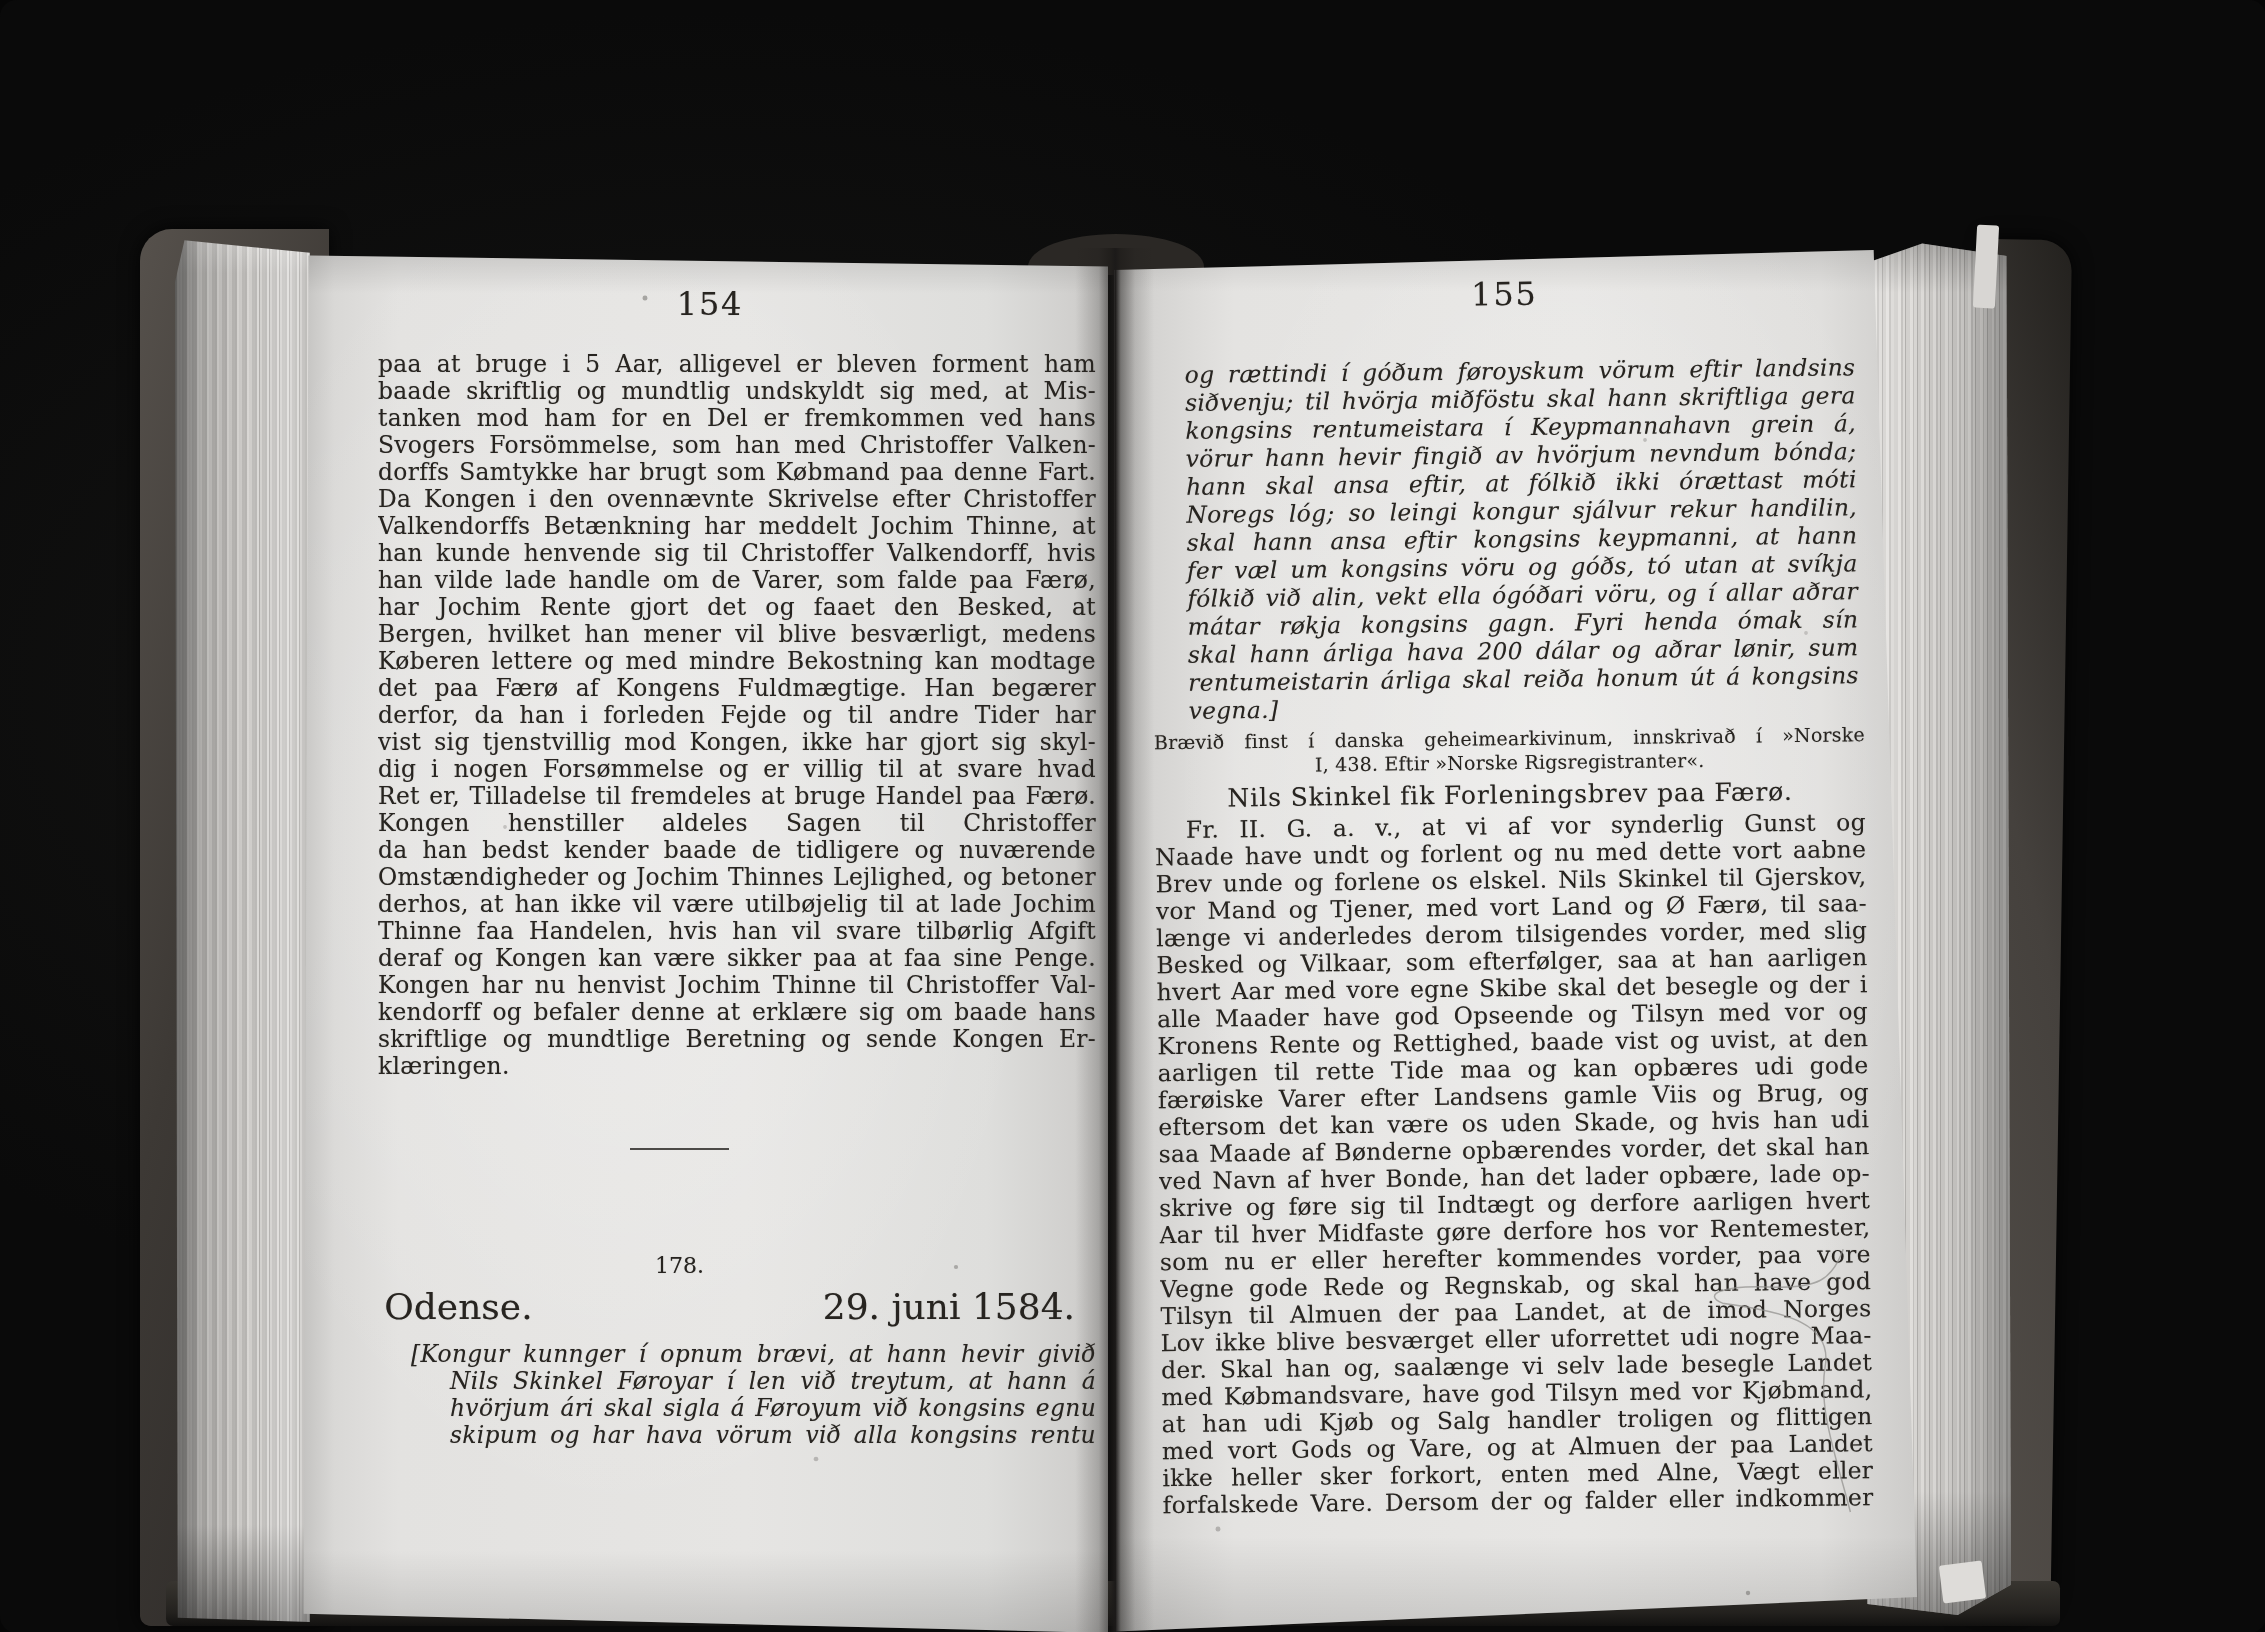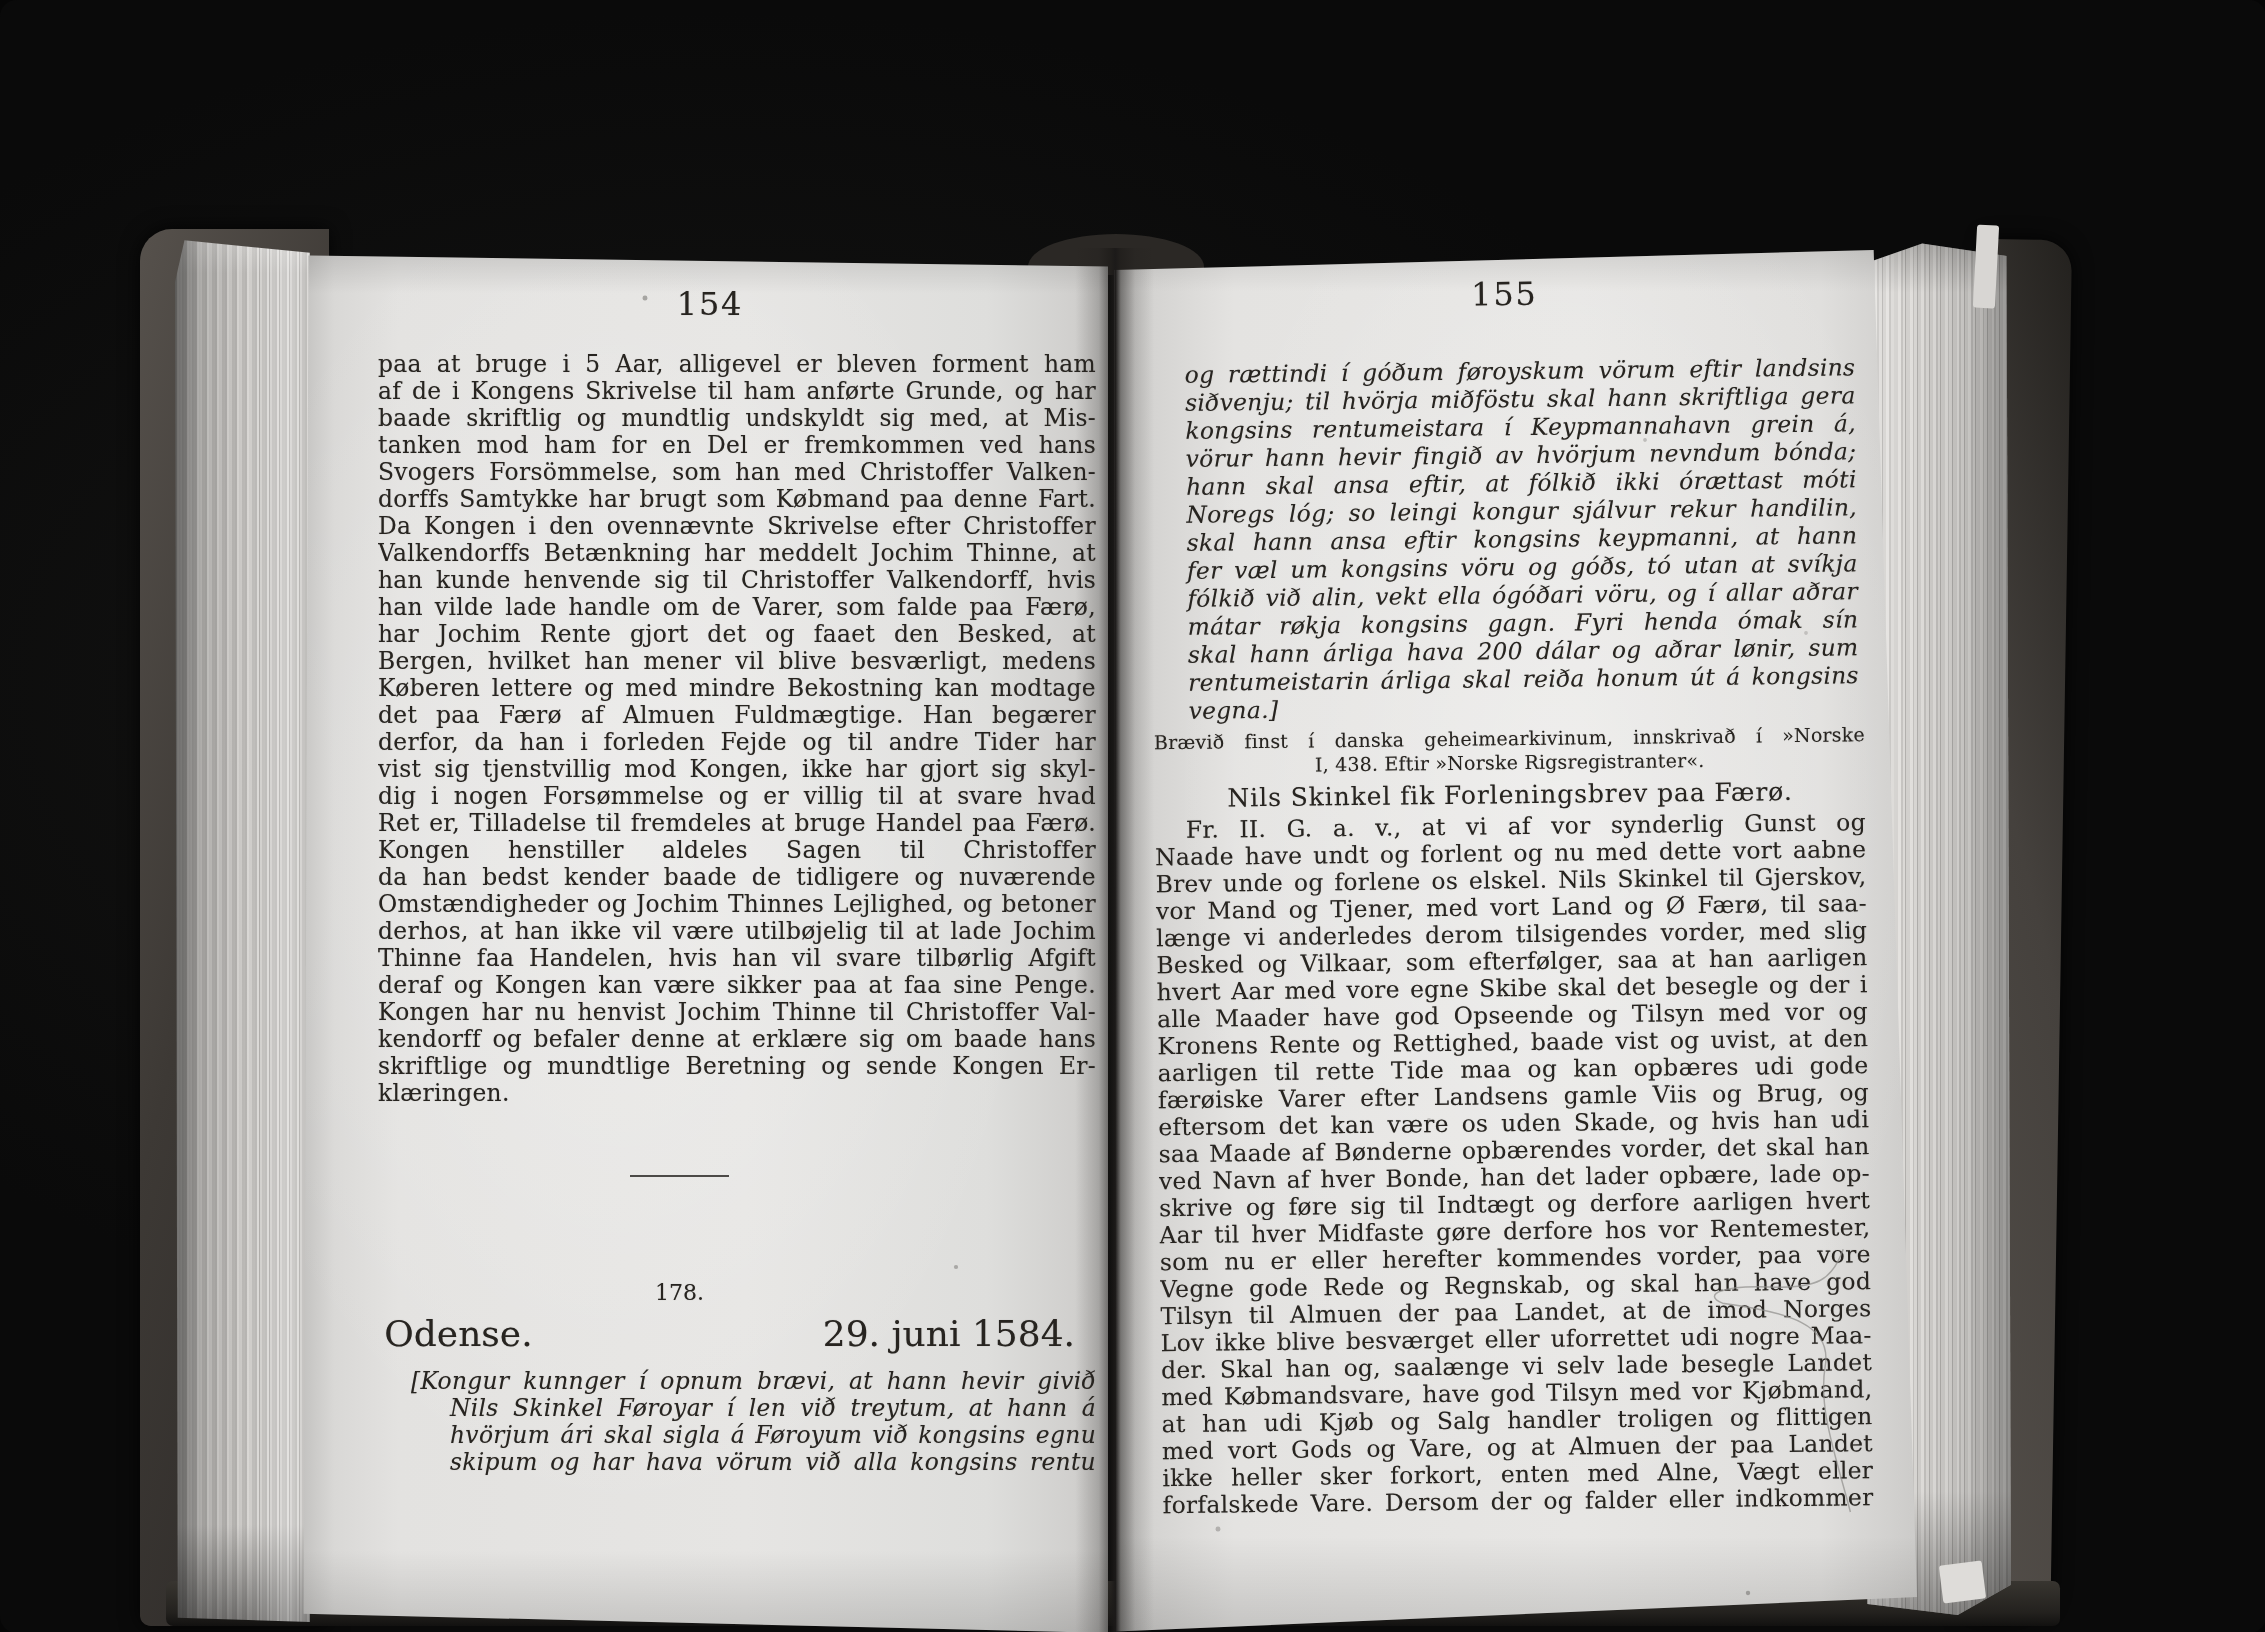--- a/index.html
+++ b/index.html
@@ -143,33 +143,32 @@
   <div class="sheet sheet-bottom"></div>
 
   <div class="page page-left"></div>
   <div class="page page-right"></div>
   <div class="gutter"></div>
 
   <div class="text text-left">
     <div class="pageno pageno-left">154</div>
     <div class="lines left-body">
         <div>paa at bruge i 5 Aar, alligevel er bleven forment ham</div>
-        <div>af de i Kongens Skrivelse til ham anførte Grunde, og har</div>
         <div>baade skriftlig og mundtlig undskyldt sig med, at Mis-</div>
         <div>tanken mod ham for en Del er fremkommen ved hans</div>
         <div>Svogers Forsömmelse, som han med Christoffer Valken-</div>
         <div>dorffs Samtykke har brugt som Købmand paa denne Fart.</div>
         <div>Da Kongen i den ovennævnte Skrivelse efter Christoffer</div>
         <div>Valkendorffs Betænkning har meddelt Jochim Thinne, at</div>
         <div>han kunde henvende sig til Christoffer Valkendorff, hvis</div>
         <div>han vilde lade handle om de Varer, som falde paa Færø,</div>
         <div>har Jochim Rente gjort det og faaet den Besked, at</div>
         <div>Bergen, hvilket han mener vil blive besværligt, medens</div>
         <div>Køberen lettere og med mindre Bekostning kan modtage</div>
-        <div>det paa Færø af Almuen Fuldmægtige.  Han begærer</div>
+        <div>det paa Færø af Kongens Fuldmægtige.  Han begærer</div>
         <div>derfor, da han i forleden Fejde og til andre Tider har</div>
         <div>vist sig tjenstvillig mod Kongen, ikke har gjort sig skyl-</div>
         <div>dig i nogen Forsømmelse og er villig til at svare hvad</div>
         <div>Ret er, Tilladelse til fremdeles at bruge Handel paa Færø.</div>
         <div>Kongen henstiller aldeles Sagen til Christoffer Valkendorff,</div>
         <div>da han bedst kender baade de tidligere og nuværende</div>
         <div>Omstændigheder og Jochim Thinnes Lejlighed, og betoner</div>
         <div>derhos, at han ikke vil være utilbøjelig til at lade Jochim</div>
         <div>Thinne faa Handelen, hvis han vil svare tilbørlig Afgift</div>
         <div>deraf og Kongen kan være sikker paa at faa sine Penge.</div>

